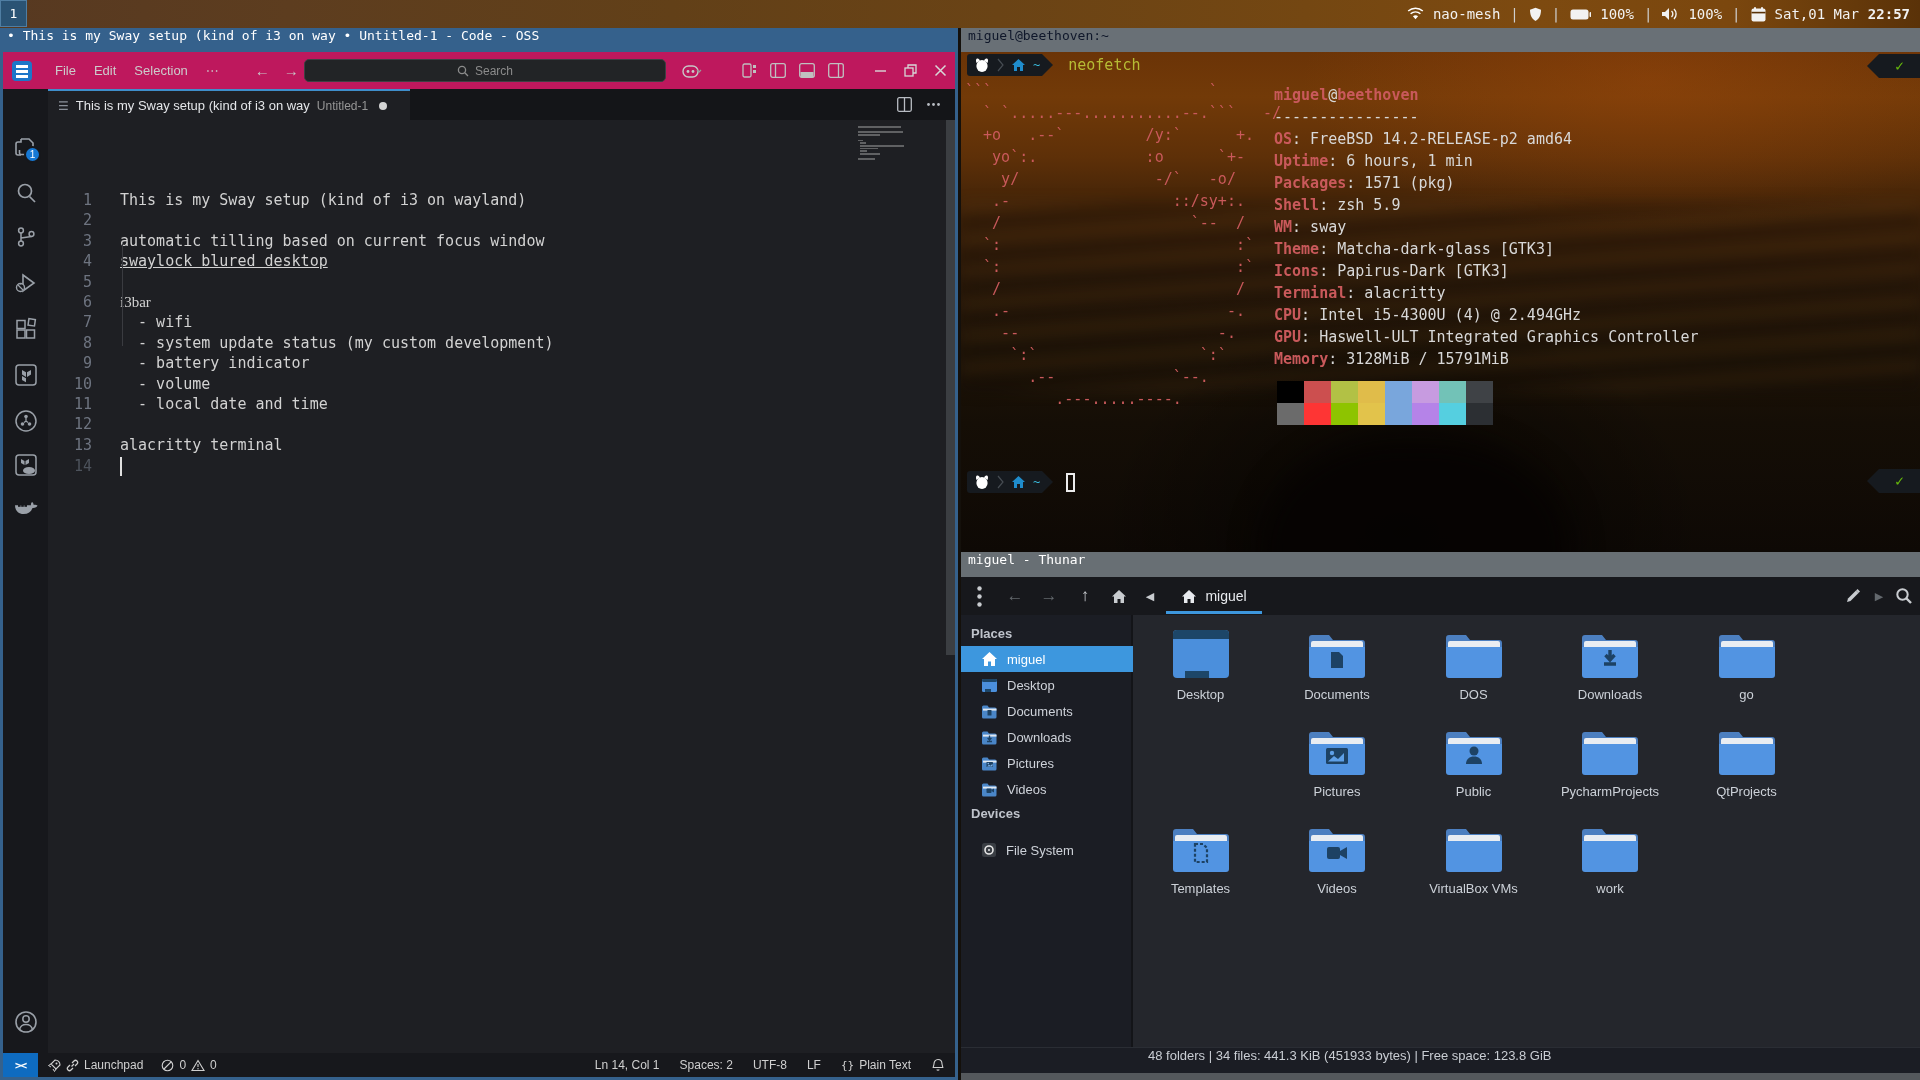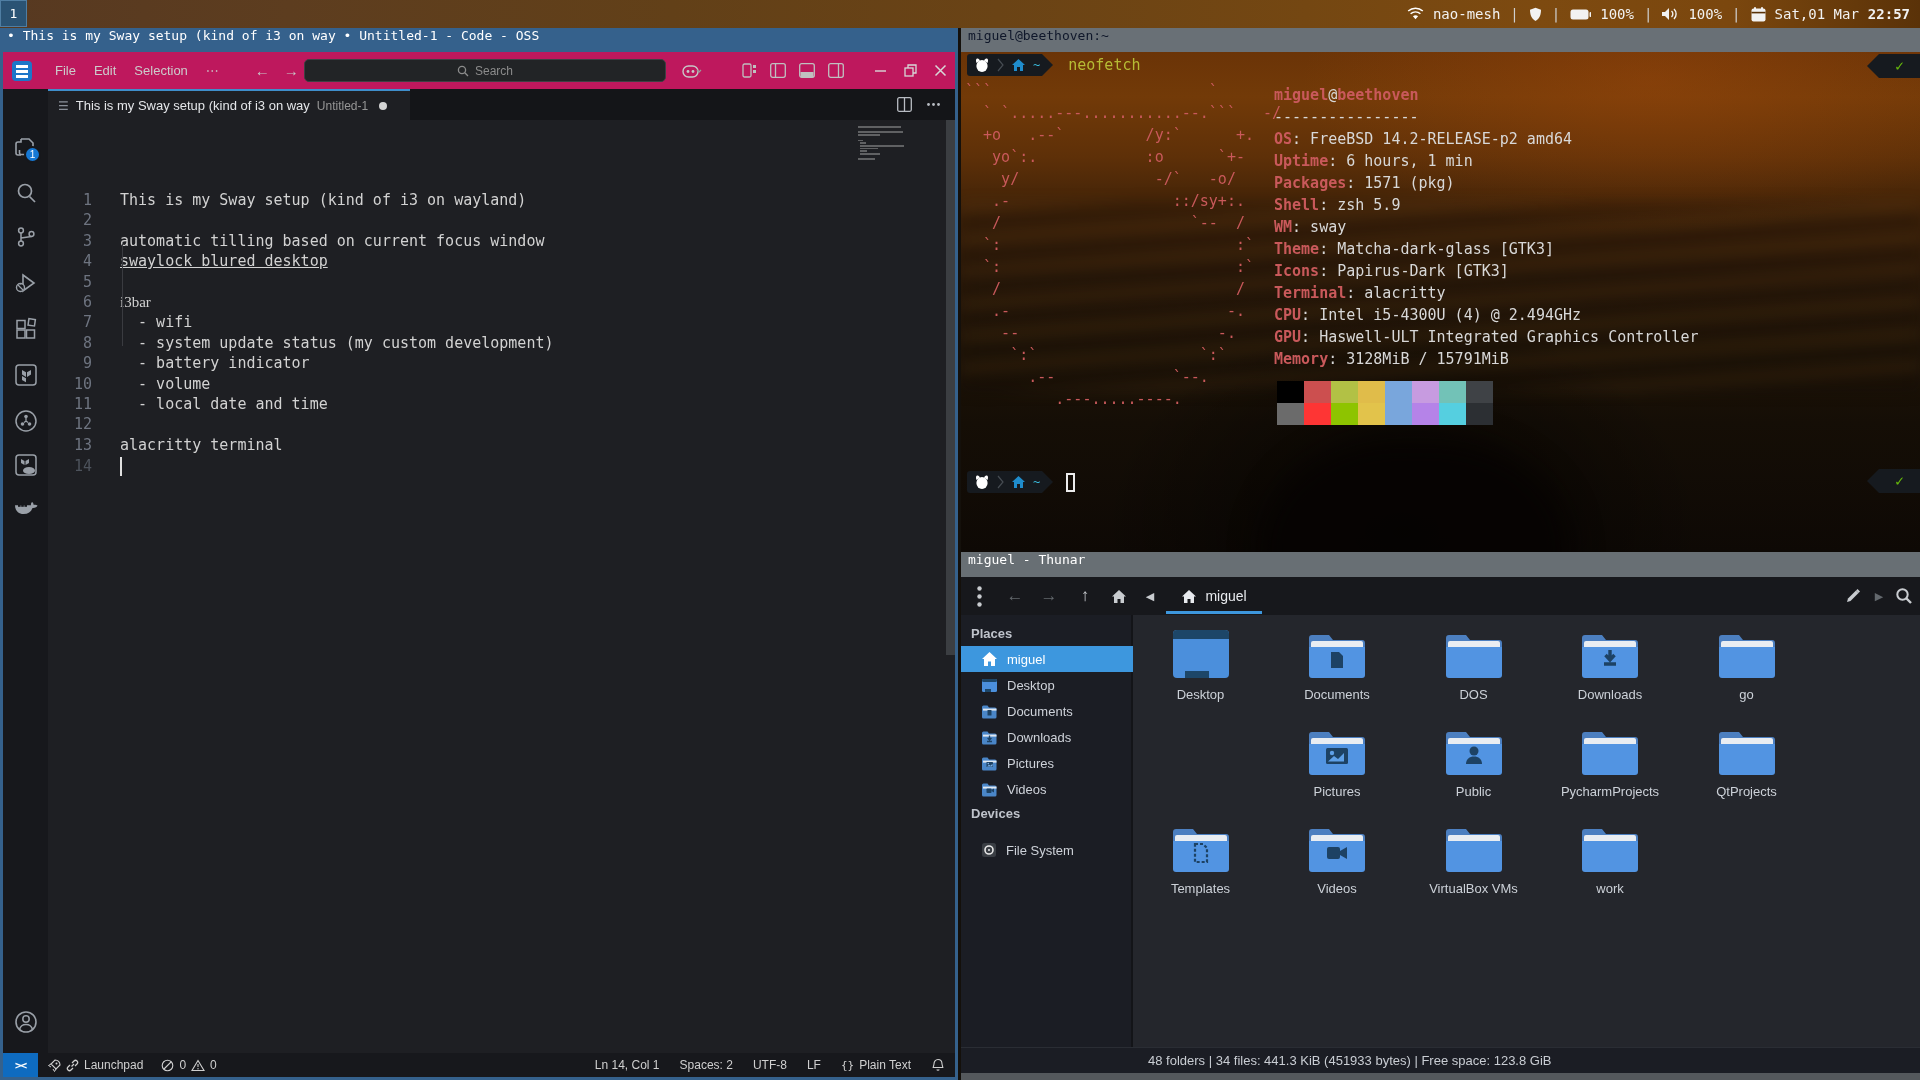--- a/index.html
+++ b/index.html
@@ -89,21 +89,21 @@
 #thpathtab{position:absolute;left:205px;top:0;width:96px;height:38px;display:flex;align-items:center;justify-content:center;gap:8px;color:#e8eaee;font-size:14px}
 #thpathtab .underline{position:absolute;left:0;right:0;bottom:1px;height:3px;background:#3d97de}
 #thcontent{position:absolute;left:0;top:63px;right:0;bottom:33px}
 #thside{position:absolute;left:0;top:0;width:172px;bottom:0;background:#1b1d24;border-right:2px solid #131418}
 .shead{color:#bfc3cb;font-weight:bold;font-size:13px;padding-left:10px;position:absolute;left:0}
 .srow{position:absolute;left:0;width:172px;height:26px;display:flex;align-items:center;gap:9px;padding-left:20px;color:#ced2d9;font-size:13px}
 .srow.sel{background:#3d97de;color:#fff}
 #thmain{position:absolute;left:174px;top:0;right:0;bottom:0;background:#24262c}
 .fitem{position:absolute;width:116px;display:flex;flex-direction:column;align-items:center}
 .fitem .flabel{margin-top:7px;color:#ccd1d8;font-size:13px;white-space:nowrap}
-#thstatus{position:absolute;left:0;right:0;bottom:7px;height:26px;background:#1b1d24;border-top:1px solid #2a2d34;display:flex;align-items:center;color:#c9cdd3;font-size:13px;padding-left:187px}
+#thstatus{position:absolute;left:0;right:0;bottom:7px;height:26px;background:#1b1d24;border-top:1px solid #2a2d34;display:flex;align-items:flex-start;color:#c9cdd3;font-size:13px;padding-left:187px}
 #thborder{position:absolute;left:0;right:0;bottom:0;height:7px;background:#54585c}
 </style>
 </head>
 <body>
 
 <div id="topbar">
   <div id="ws1">1</div>
   <div id="barstatus">
     <svg width="17" height="14" viewBox="0 0 17 14">
         <path d="M8.5 12.2 L5.9 9.2 a4.6 4.6 0 0 1 5.2 0 Z" fill="#fff"></path>

